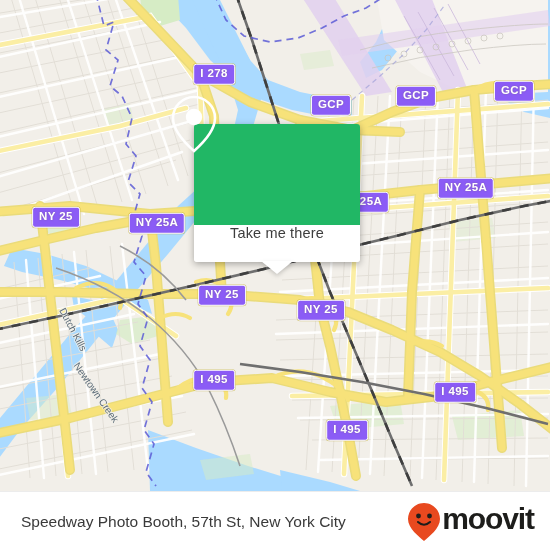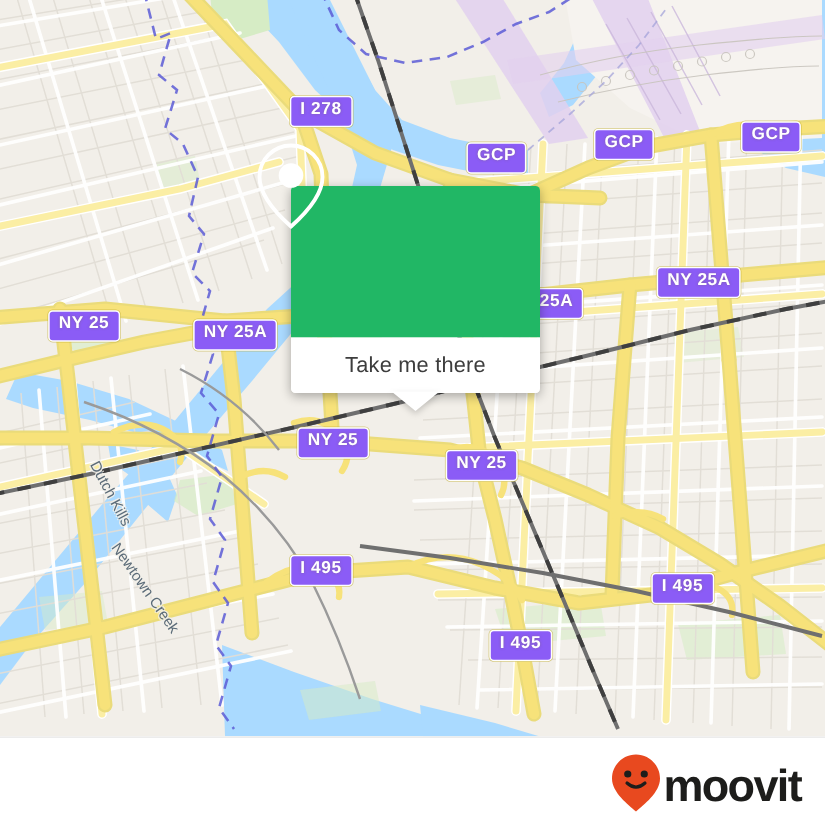--- a/index.html
+++ b/index.html
@@ -63,21 +63,21 @@
   }
   #popup-top{
     position:absolute;left:0;top:0;width:166px;height:101px;
     background:#21b765;
     border-radius:3px 3px 0 0;
   }
   #popup-bottom{
     position:absolute;left:0;top:101px;width:166px;height:37px;
     background:#ffffff;
     border-radius:0 0 3px 3px;
-    display:flex;align-items:center;justify-content:center;
+    display:flex;justify-content:center;
   }
   #popup-label{
     color:#3d3d3d;
     font-family:"Liberation Sans",sans-serif;
     font-size:14.5px;
     letter-spacing:.15px;
   }
   #popup-tail{
     position:absolute;left:67px;top:137px;width:0;height:0;
     border-left:16px solid transparent;
@@ -98,21 +98,21 @@
   }
   #footer-title{
     margin-left:21px;
     color:#3a3a3a;
     font-family:"Liberation Sans",sans-serif;
     font-size:15.5px;
     white-space:nowrap;
   }
   #brand{
     position:absolute;right:16px;top:50%;transform:translateY(-50%);
-    display:flex;align-items:flex-end;
+    display:flex;align-items:flex-start;
   }
   #brand-text{
     color:#1d1d1b;
     font-family:"Liberation Sans",sans-serif;
     font-weight:bold;
     font-size:30px;
     letter-spacing:-1.1px;
     margin-left:1px;
   }
 </style>
@@ -443,20 +443,21 @@
       </div>
       <div id="popup-bottom">
         <span id="popup-label">Take me there</span>
       </div>
       <div id="popup-tail"></div>
     </div>
 
   </div>
 
   <div id="footer">
+    <span id="footer-title">Speedway Photo Booth, 57th St, New York City</span>
     <div id="brand">
       <svg width="34" height="40" viewBox="0 0 34 40">
         <path d="M17,1 C8.2,1 1,8.2 1,17 C1,26.5 12,34.5 17,39 C22,34.5 33,26.5 33,17 C33,8.2 25.8,1 17,1 Z" fill="#e8491f"></path>
         <circle cx="11.5" cy="14" r="2.4" fill="#1d1d1b"></circle>
         <circle cx="22.5" cy="14" r="2.4" fill="#1d1d1b"></circle>
         <path d="M11,20 Q17,25.5 23,20" fill="none" stroke="#1d1d1b" stroke-width="2.1" stroke-linecap="round"></path>
       </svg>
       <span id="brand-text">moovit</span>
     </div>
   </div>

